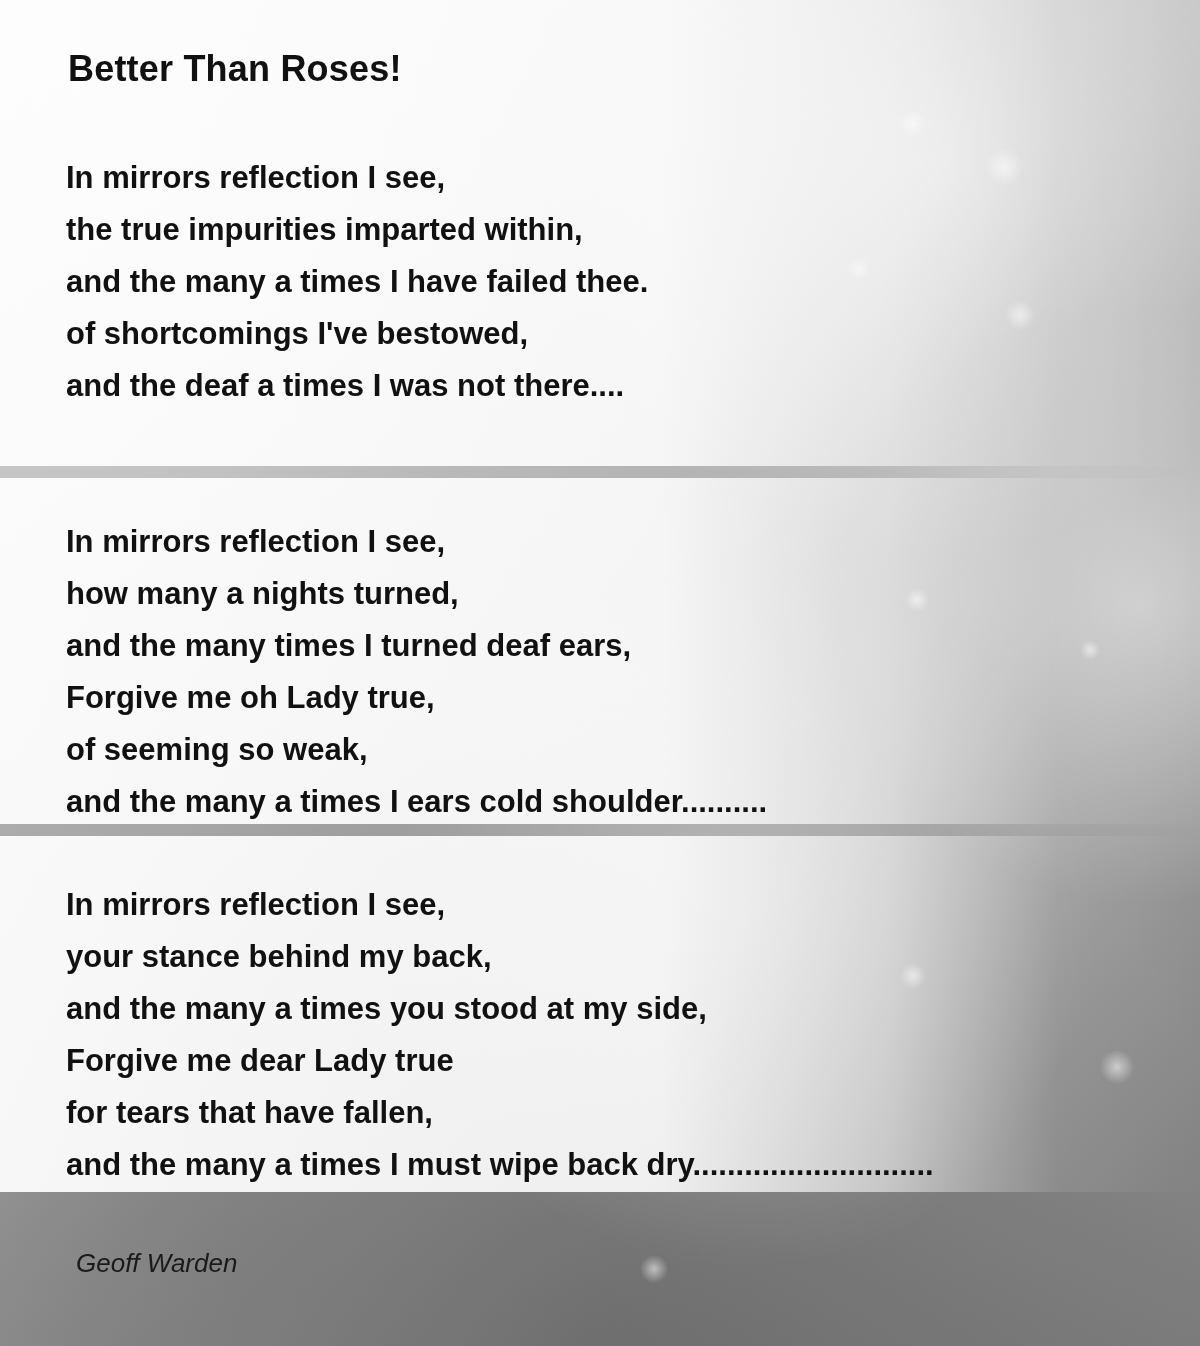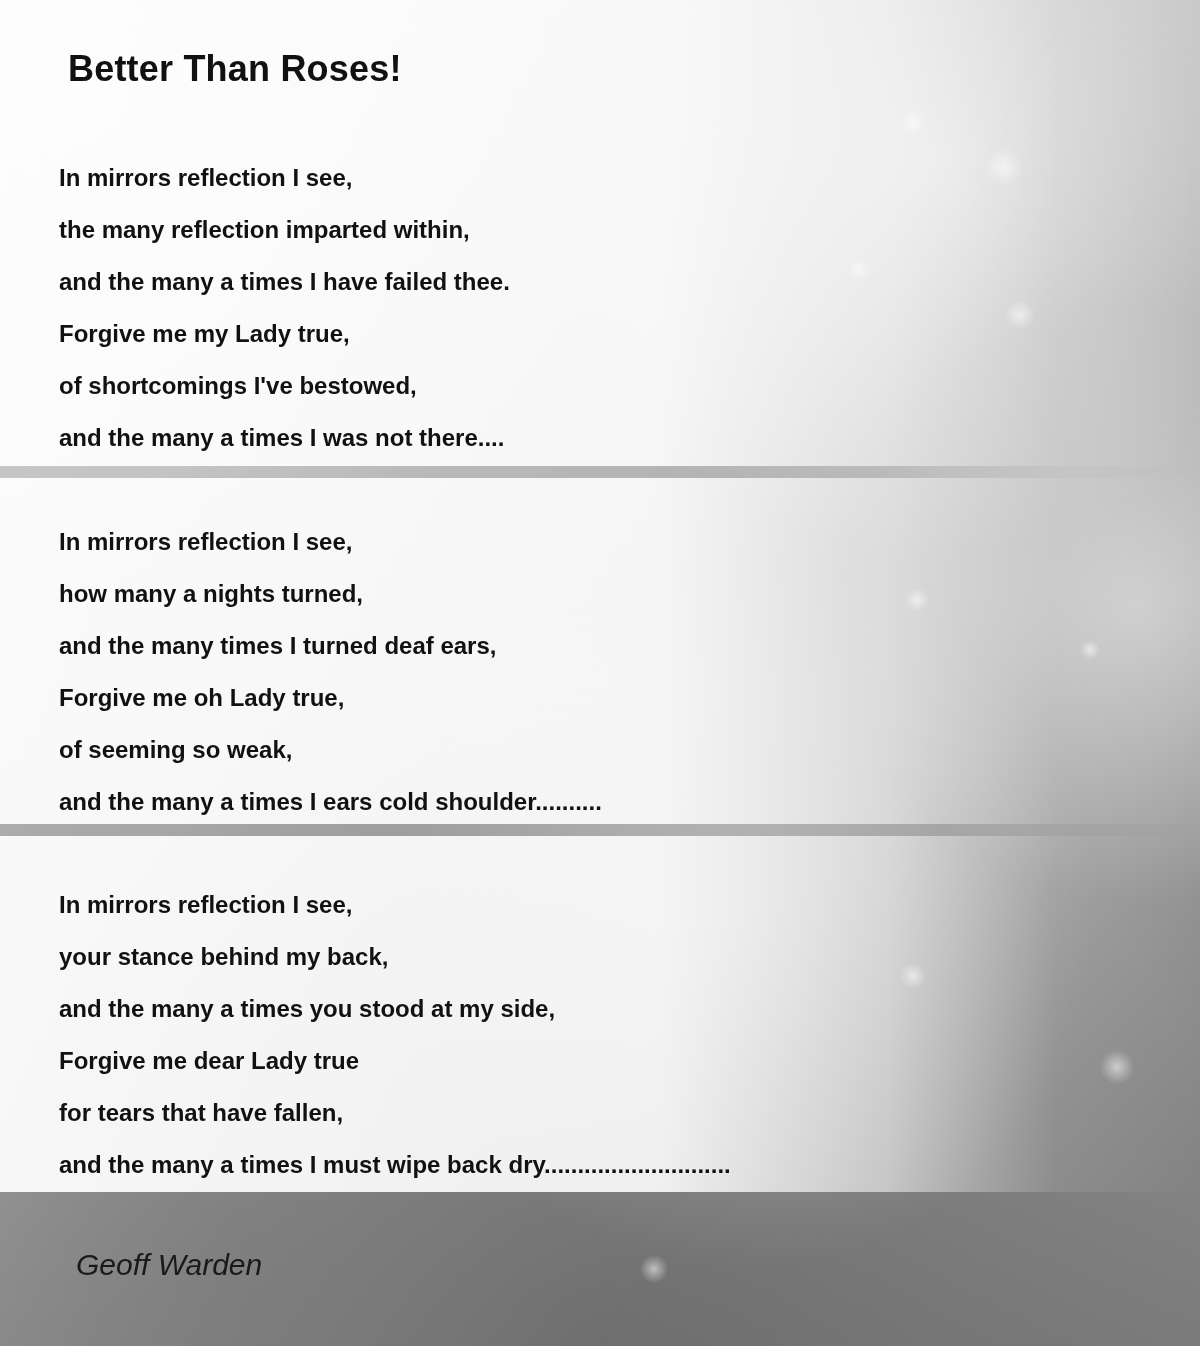--- a/index.html
+++ b/index.html
@@ -60,38 +60,38 @@
     top: 48px;
     left: 68px;
     font-size: 36px;
     font-weight: bold;
     color: #111;
     letter-spacing: 0.2px;
   }
 
   .stanza {
     position: absolute;
-    left: 59px;
+    left: 66px;
     color: #111;
-    font-size: 24px;
+    font-size: 31px;
     font-weight: bold;
     line-height: 52px;
     white-space: nowrap;
   }
   #stanza-1 { top: 152px; }
   #stanza-2 { top: 516px; }
   #stanza-3 { top: 879px; }
 
   .stanza .line { display: block; }
 
   #poem-author {
     position: absolute;
     left: 76px;
     top: 1248px;
-    font-size: 30px;
+    font-size: 26px;
     font-style: italic;
     font-weight: normal;
     color: #1a1a1a;
   }
 </style>
 </head>
 <body>
 
 <div id="poem-page">
 
@@ -108,25 +108,24 @@
   <div class="band" id="band-1"></div>
   <div class="band" id="band-2"></div>
   <div class="band" id="band-3"></div>
 
   <div class="content">
 
     <div id="poem-title">Better Than Roses!</div>
 
     <div class="stanza" id="stanza-1">
       <span class="line">In mirrors reflection I see,</span>
-      <span class="line">the many reflection imparted within,</span>
+      <span class="line">the true impurities imparted within,</span>
       <span class="line">and the many a times I have failed thee.</span>
-      <span class="line">Forgive me my Lady true,</span>
       <span class="line">of shortcomings I've bestowed,</span>
-      <span class="line">and the many a times I was not there....</span>
+      <span class="line">and the deaf a times I was not there....</span>
     </div>
 
     <div class="stanza" id="stanza-2">
       <span class="line">In mirrors reflection I see,</span>
       <span class="line">how many a nights turned,</span>
       <span class="line">and the many times I turned deaf ears,</span>
       <span class="line">Forgive me oh Lady true,</span>
       <span class="line">of seeming so weak,</span>
       <span class="line">and the many a times I ears cold shoulder..........</span>
     </div>

